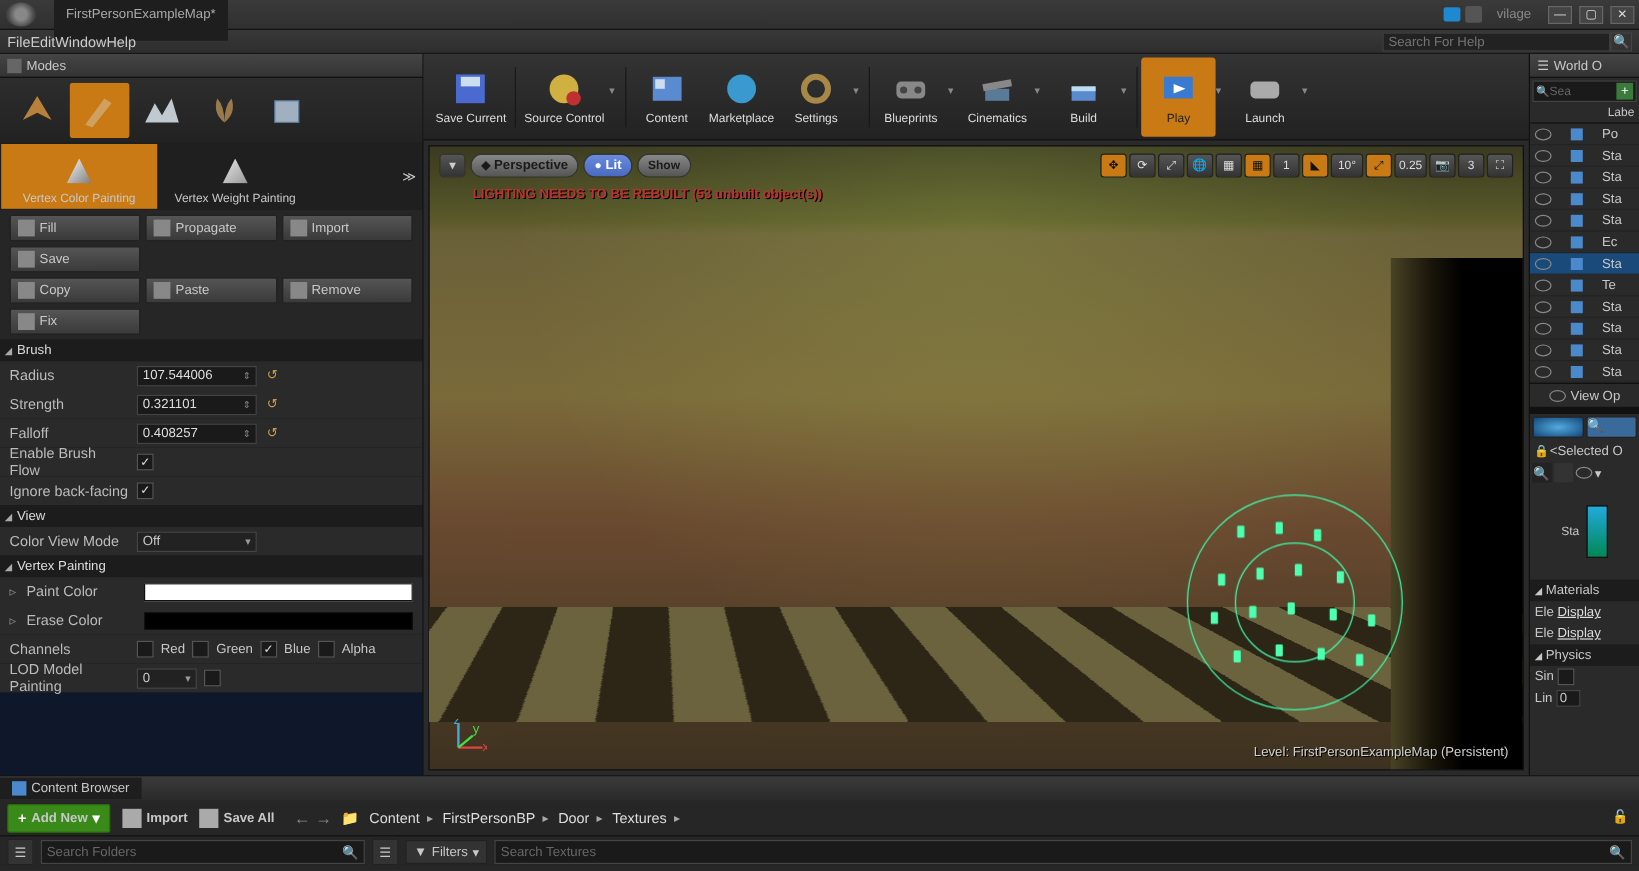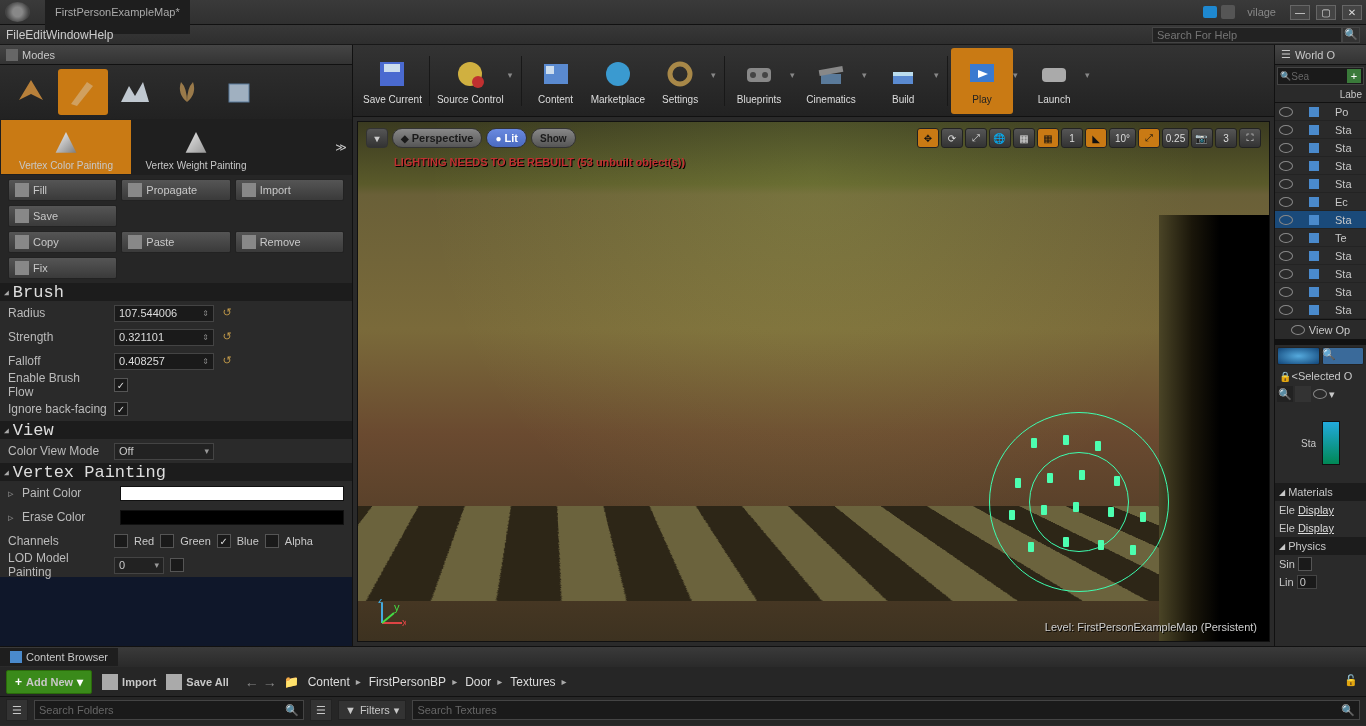--- a/index.html
+++ b/index.html
@@ -32,21 +32,21 @@
 .submode-row{height:56px;background:#1f1f1f;display:flex;align-items:flex-start;padding:1px;}
 .submode{width:130px;height:54px;display:flex;flex-direction:column;align-items:center;justify-content:flex-end;padding-bottom:3px;gap:2px;}
 .submode.sel{background:#c97a14;color:#000;}
 .submode .ico{width:26px;height:26px;background:linear-gradient(135deg,#fff,#666);clip-path:polygon(10% 80%,50% 0,90% 80%);}
 .submode .lbl{font-size:10px;}
 .expand-arrow{margin-left:auto;align-self:center;width:20px;height:20px;display:flex;align-items:center;justify-content:center;}
 
 .btn-grid{display:grid;grid-template-columns:repeat(3,1fr);gap:4px;padding:4px 8px;background:#262626;}
 .tbtn{height:22px;background:linear-gradient(#555,#3a3a3a);border:1px solid #222;border-radius:2px;display:flex;align-items:center;padding:0 6px;gap:4px;font-size:11px;color:#ddd;}
 .tbtn .ic{width:14px;height:14px;background:#888;}
-.section-hdr{height:18px;background:#1c1c1c;display:flex;align-items:center;padding:0 4px;font-size:17px;color:#ddd;font-family:Liberation Mono, monospace;}
+.section-hdr{height:18px;background:#1c1c1c;display:flex;align-items:center;padding:0 4px;font-size:11px;color:#ddd;}
 .section-hdr::before{content:"◢";font-size:8px;margin-right:4px;color:#aaa;}
 .prop-row{height:24px;display:flex;align-items:center;padding:0 8px;gap:6px;background:#2a2a2a;}
 .prop-row .plbl{width:100px;font-size:12px;color:#bbb;}
 .numbox{flex:0 0 100px;height:17px;background:#1a1a1a;border:1px solid #444;color:#ddd;padding:0 4px;font-size:11px;display:flex;align-items:center;justify-content:space-between;}
 .numbox::after{content:"⇕";font-size:8px;color:#888;}
 .reset{width:14px;height:14px;color:#c29a4a;font-size:11px;text-align:center;}
 .chk{width:14px;height:14px;background:#1a1a1a;border:1px solid #555;display:flex;align-items:center;justify-content:center;}
 .chk.on::after{content:"✓";font-size:10px;color:#ddd;}
 .dropdown{flex:0 0 100px;height:17px;background:#222;border:1px solid #444;display:flex;align-items:center;justify-content:space-between;padding:0 4px;font-size:11px;}
 .dropdown::after{content:"▾";font-size:9px;color:#999;}

